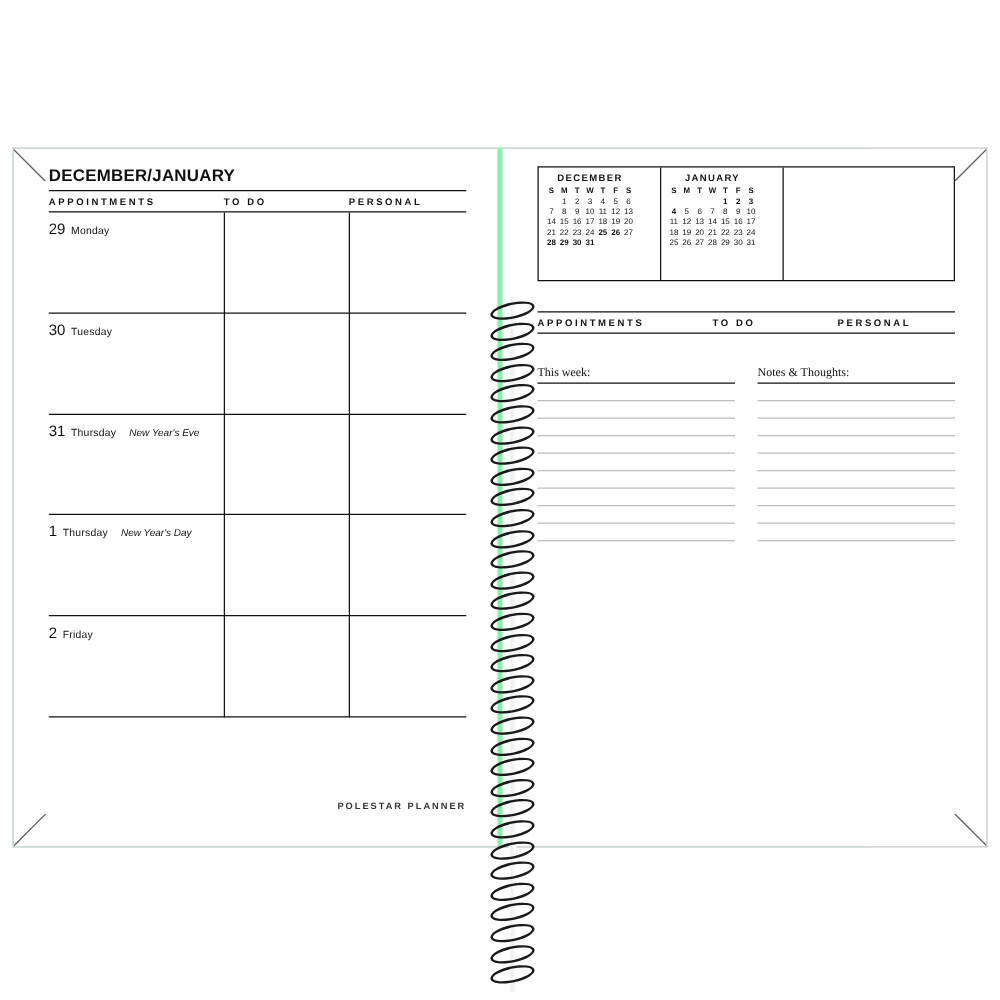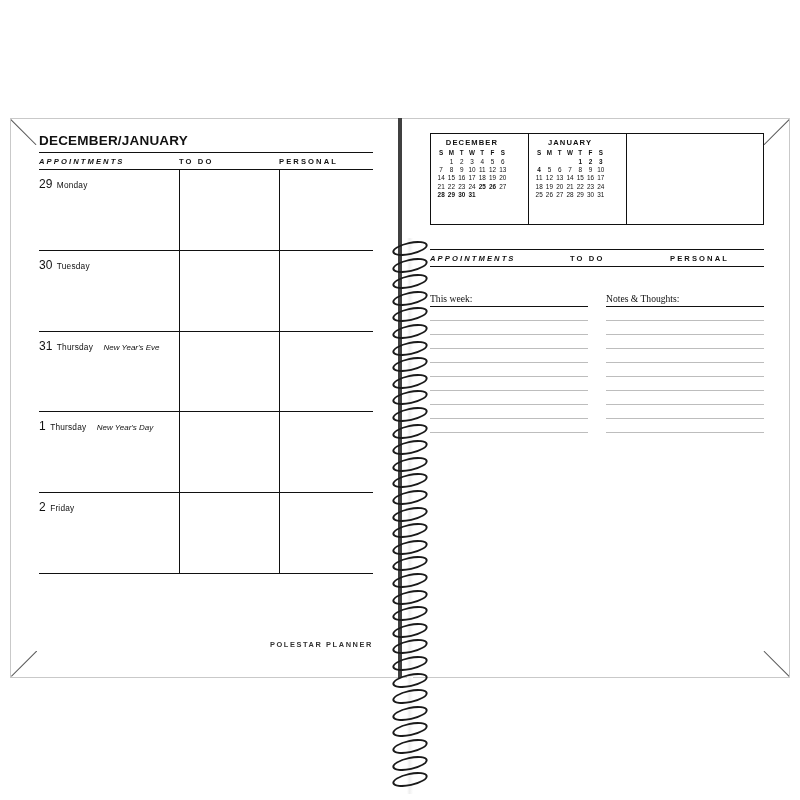--- a/index.html
+++ b/index.html
@@ -6,21 +6,21 @@
   body{
     width:800px;height:800px;background:#ffffff;
     font-family:"Liberation Sans", sans-serif;
     color:#111;overflow:hidden;
   }
   .page{position:relative;width:800px;height:800px;}
 
   
   .book{
     position:absolute;left:10px;top:118px;width:688px;height:560px;
-    background:#404040;
+    background:#86efac;
   }
   .leaf{
     position:absolute;top:0;background:#fff;
     border:1px solid #c9c9c9;
     box-sizing:border-box;
   }
   .leaf.left{left:0;width:388px;height:560px;border-right:none;}
   .leaf.right{left:392px;width:388px;height:560px;border-left:none;}
 
   
@@ -61,21 +61,21 @@
     font-weight:bold;font-size:13.5px;letter-spacing:.2px;
     padding-bottom:3px;
   }
   .col-head{
     display:flex;border-bottom:1px solid #111;border-top:1px solid #111;
     padding:4px 0 3px 0;margin-top:1px;
   }
   .col-head span{
     font-size:7.6px;font-weight:bold;letter-spacing:2.1px;
   }
-  .ch1{width:140px;font-style:italic;}
+  .ch1{width:140px;}
   .ch2{width:100px;}
   .ch3{width:94px;}
 
   .daygrid{position:relative;width:334px;height:404px;}
   .dayrow{
     position:relative;height:80.8px;border-bottom:1px solid #111;
     box-sizing:border-box;
   }
   .dayrow:last-child{border-bottom:1px solid #111;}
   .dayrow .lbl{position:absolute;left:0;top:4px;white-space:nowrap;}

